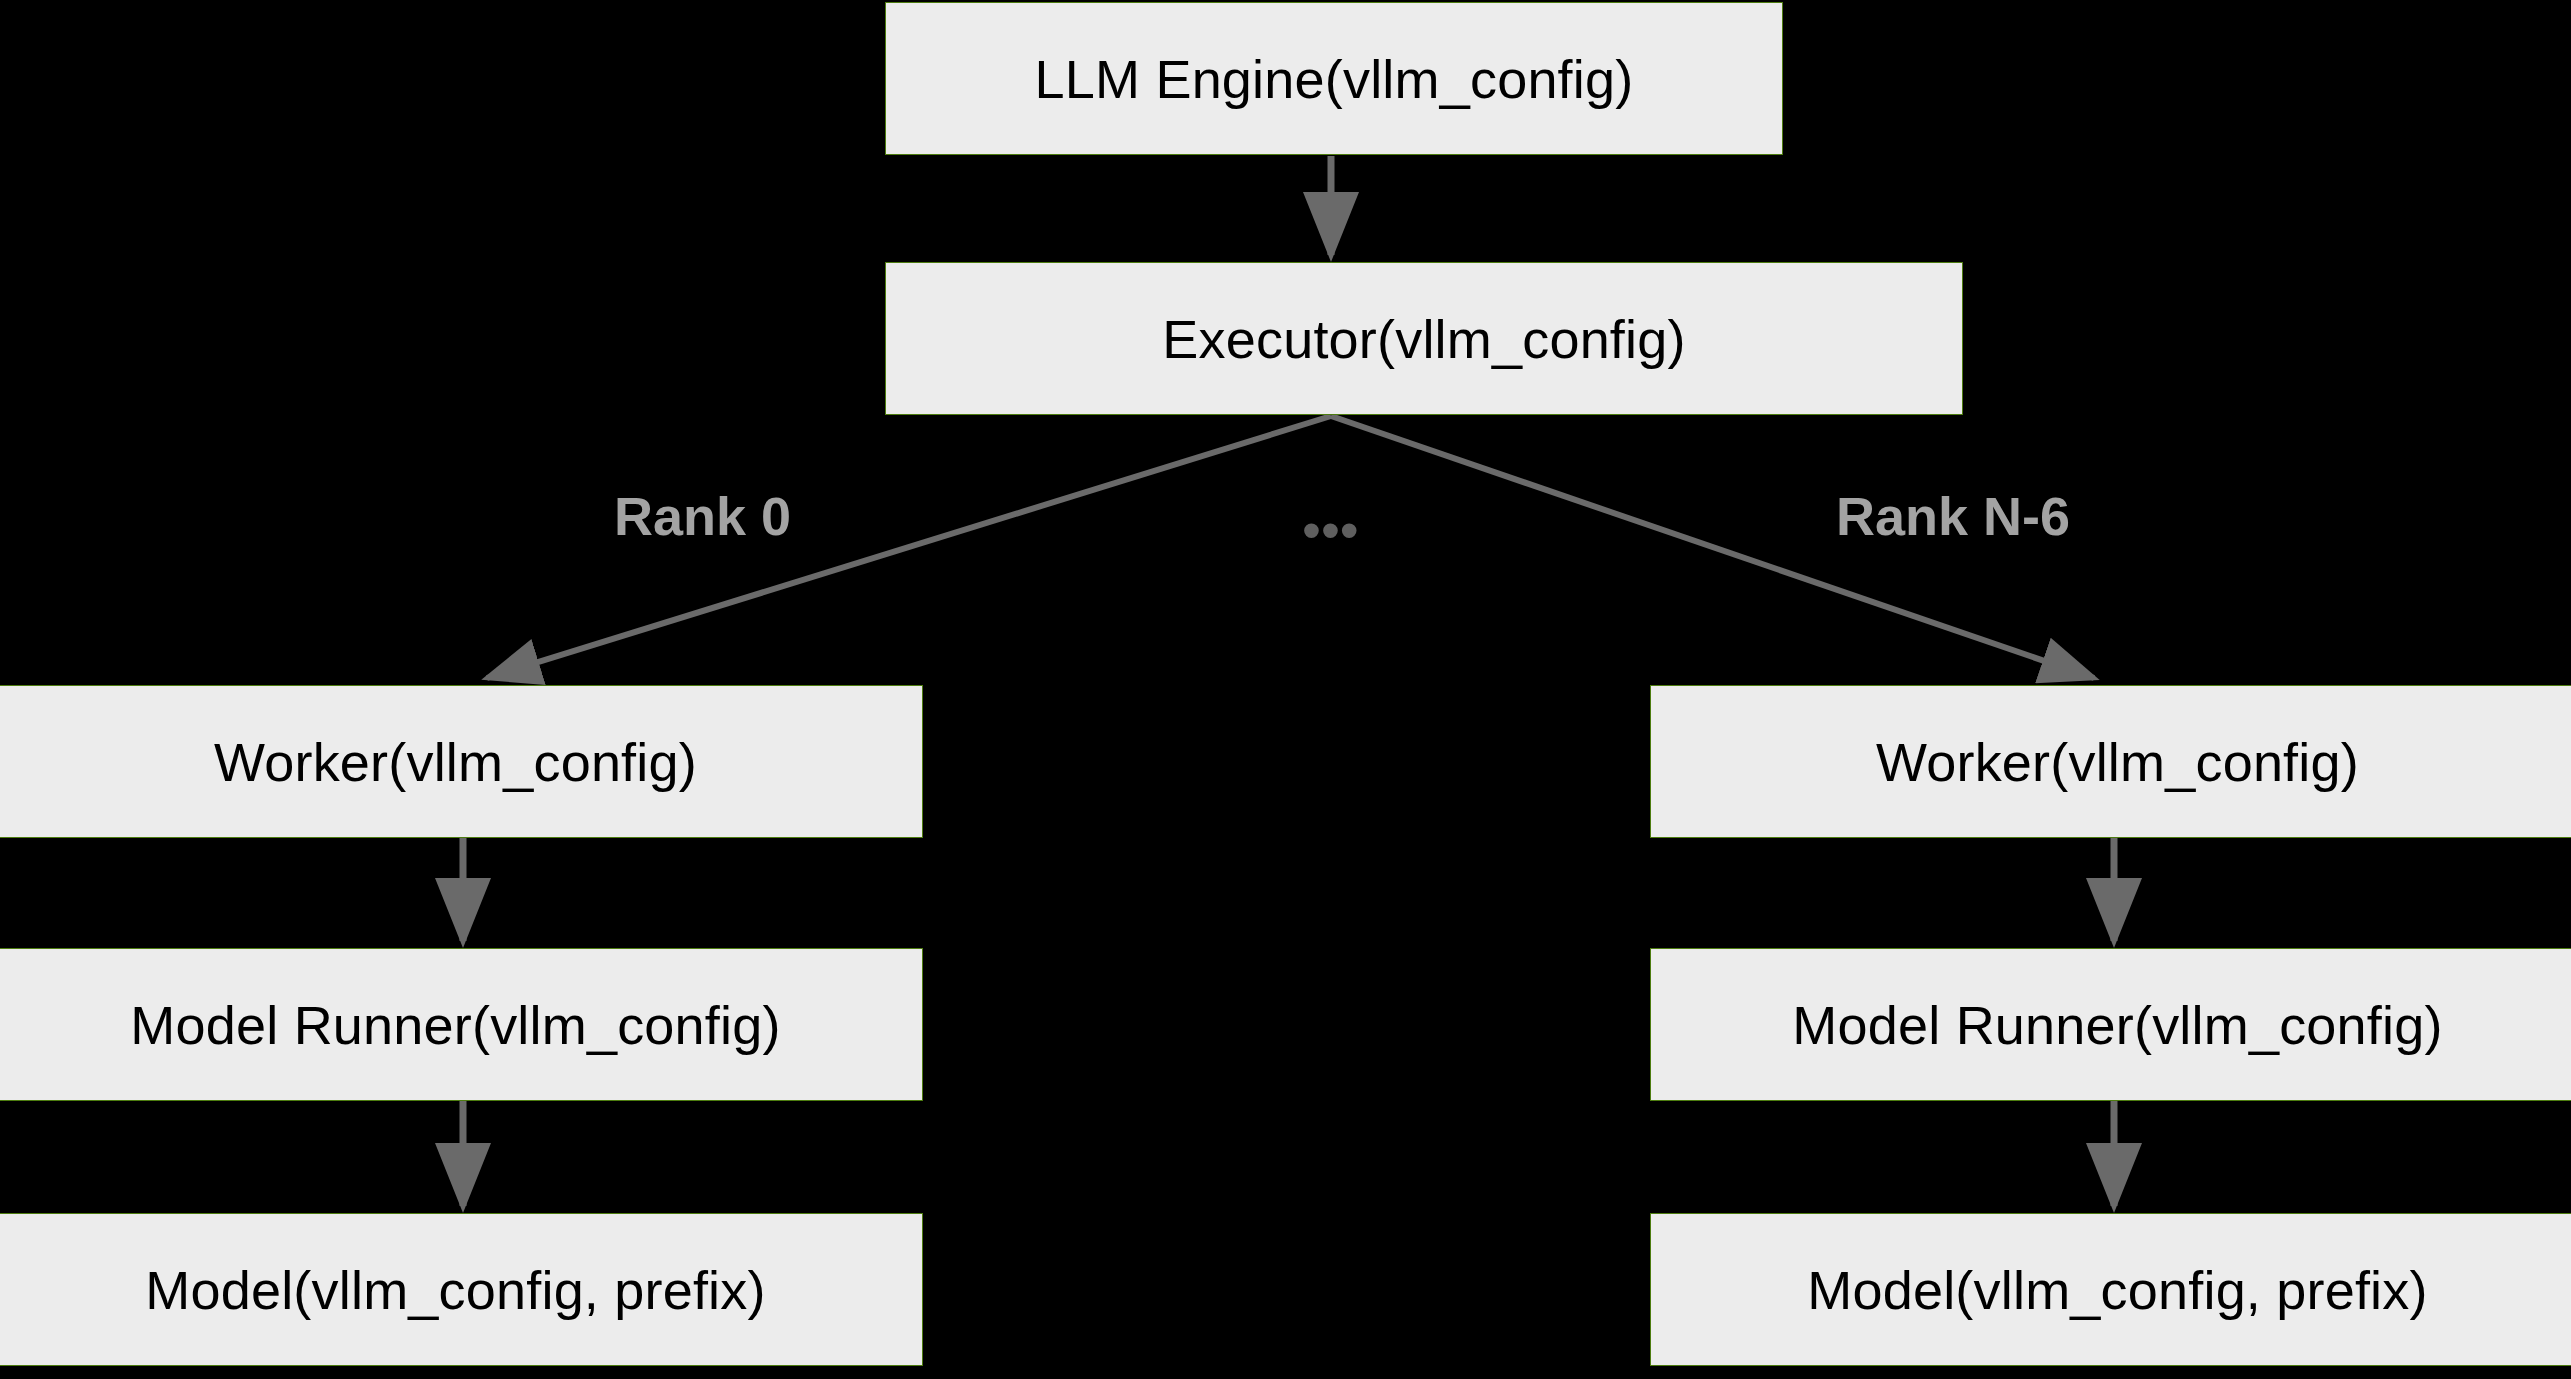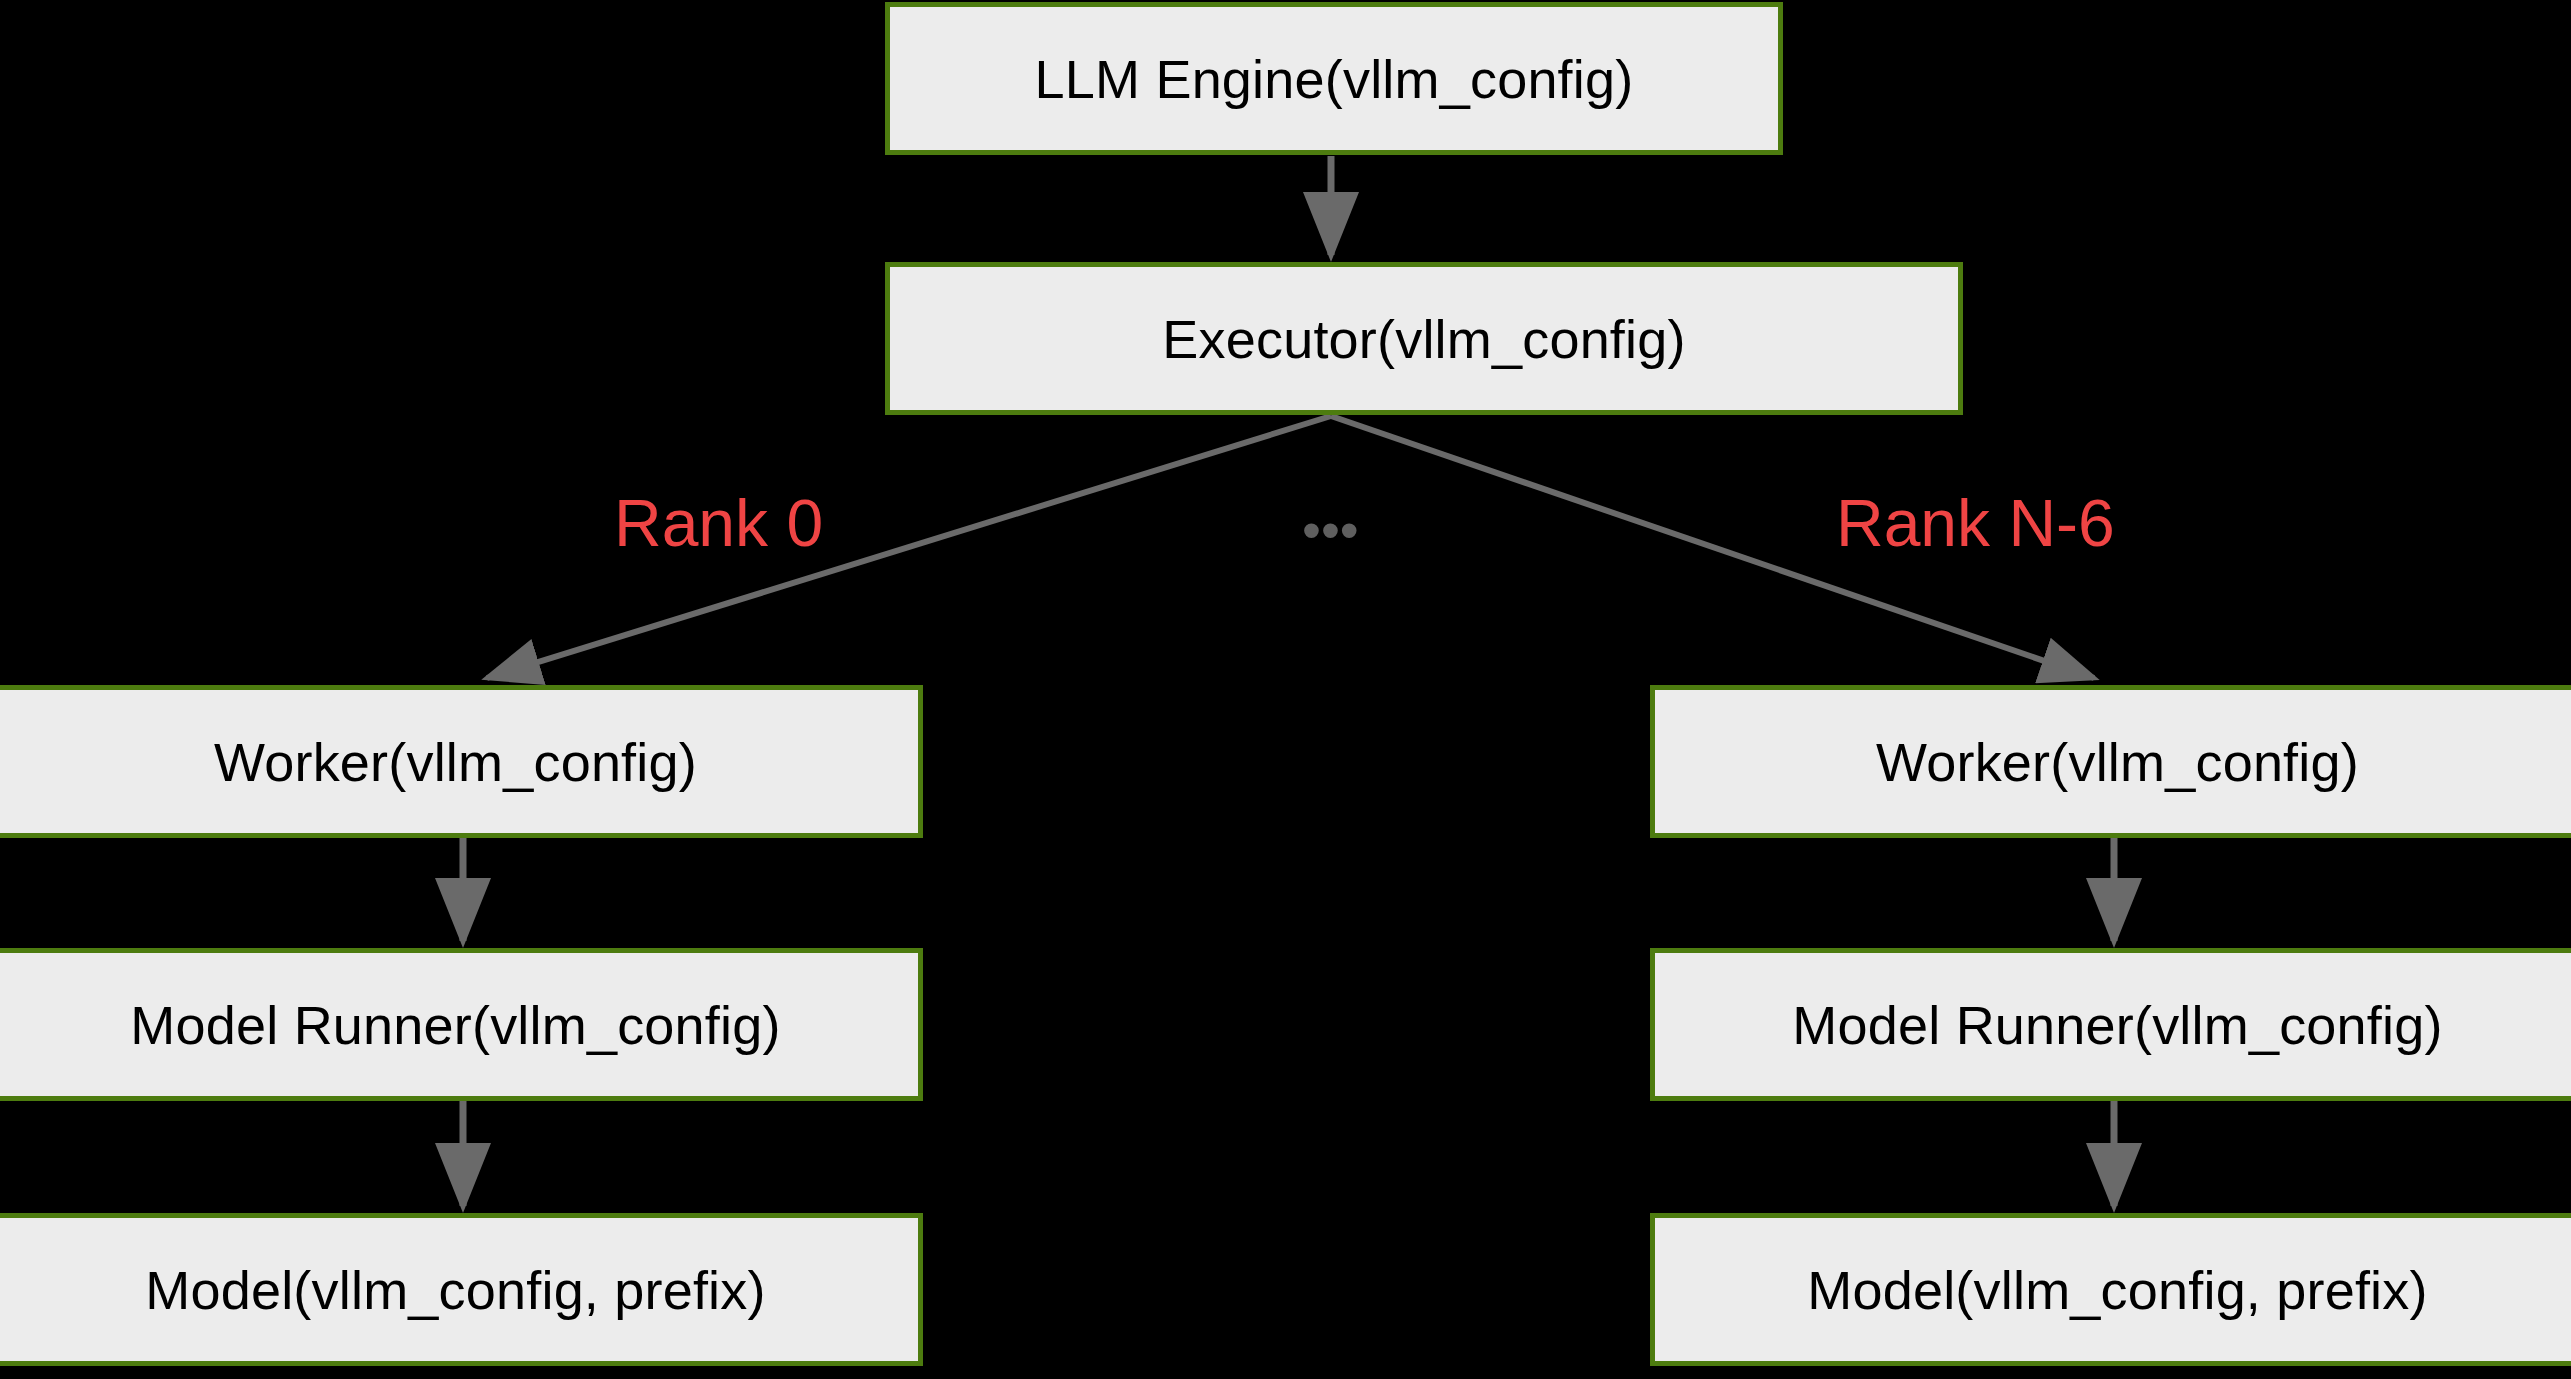--- a/index.html
+++ b/index.html
@@ -11,21 +11,21 @@
     position: relative;
     width: 2571px;
     height: 1379px;
     background: #000000;
     overflow: hidden;
     font-family: "Liberation Sans", sans-serif;
   }
   .node {
     position: absolute;
     background: #ececec;
-    border: 5px solid #4d7c0f;
+    border: 1px solid #4d7c0f;
     box-sizing: border-box;
     display: flex;
     align-items: center;
     justify-content: center;
     color: #000000;
     font-size: 54px;
     font-weight: 400;
     letter-spacing: 0.2px;
     white-space: nowrap;
   }
@@ -36,23 +36,23 @@
   .edge-svg {
     position: absolute;
     left: 0;
     top: 0;
     width: 2571px;
     height: 1379px;
     pointer-events: none;
   }
   .edge-label {
     position: absolute;
-    color: #ef4444;
-    font-size: 66px;
-    font-weight: 400;
+    color: #a3a3a3;
+    font-size: 54px;
+    font-weight: 700;
     white-space: nowrap;
   }
   .ellipsis-label {
     position: absolute;
     color: #5f5f5f;
     font-size: 54px;
     line-height: 0.4;
     white-space: nowrap;
   }
 </style>

